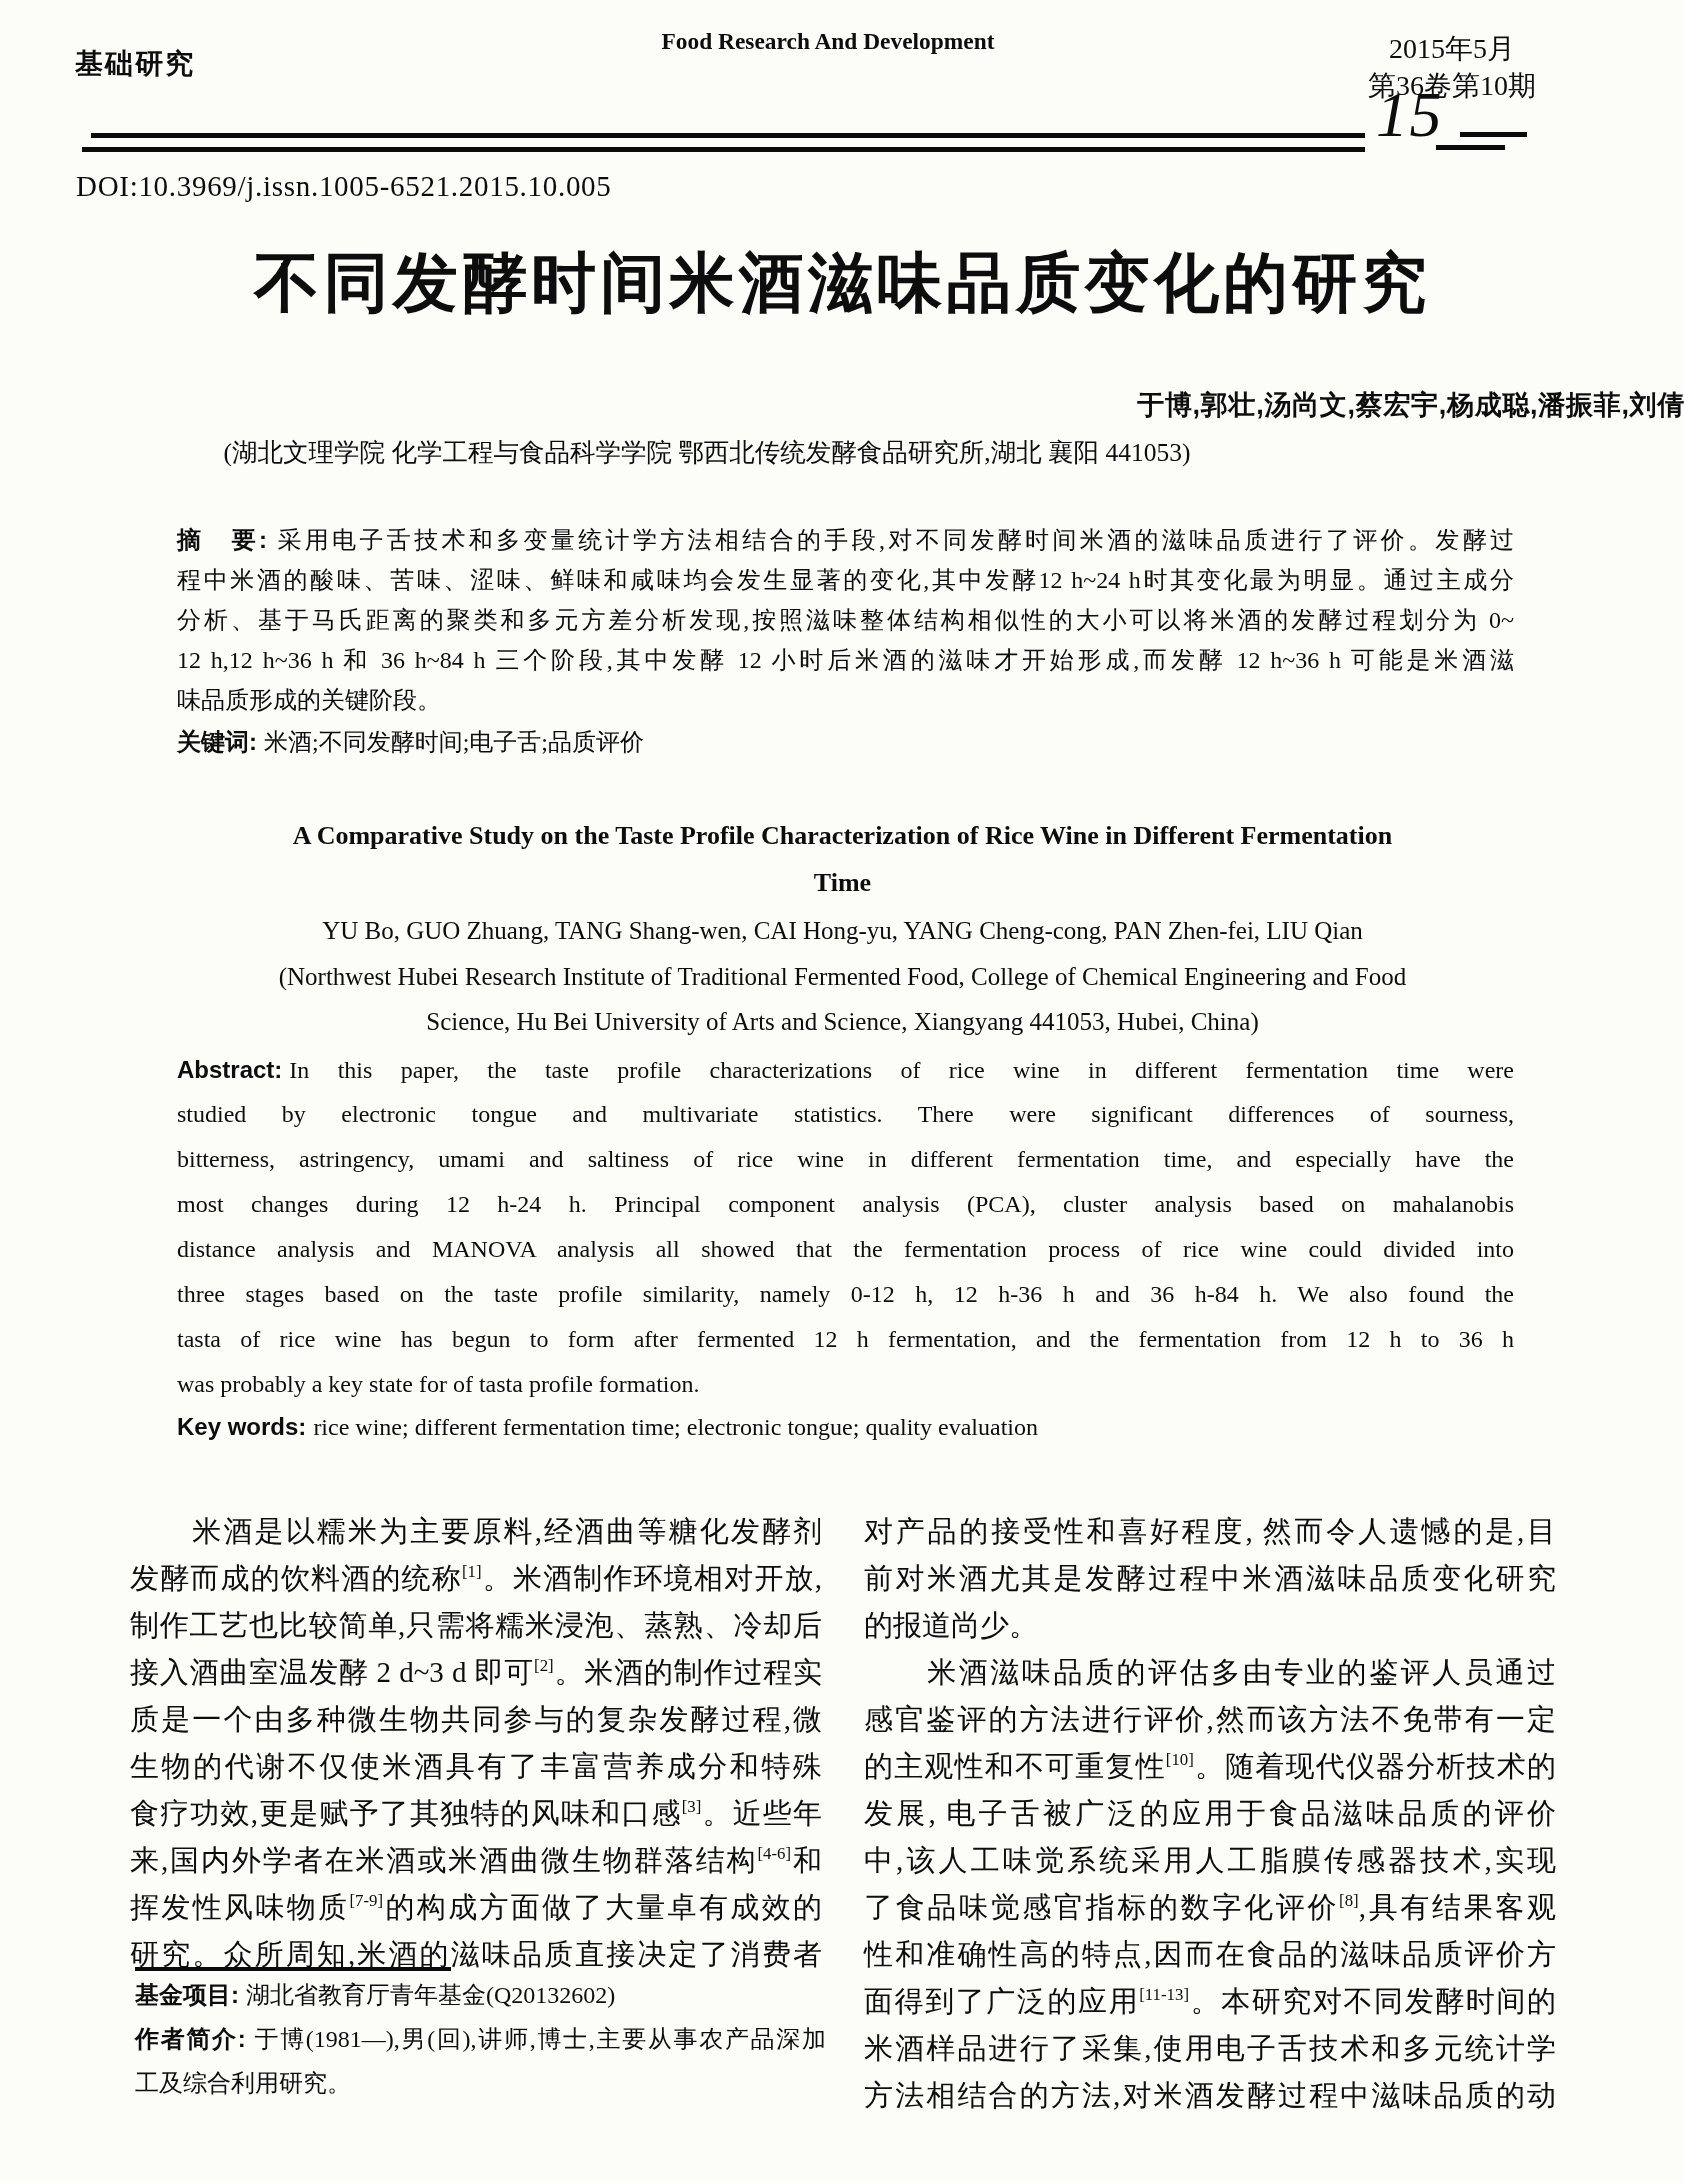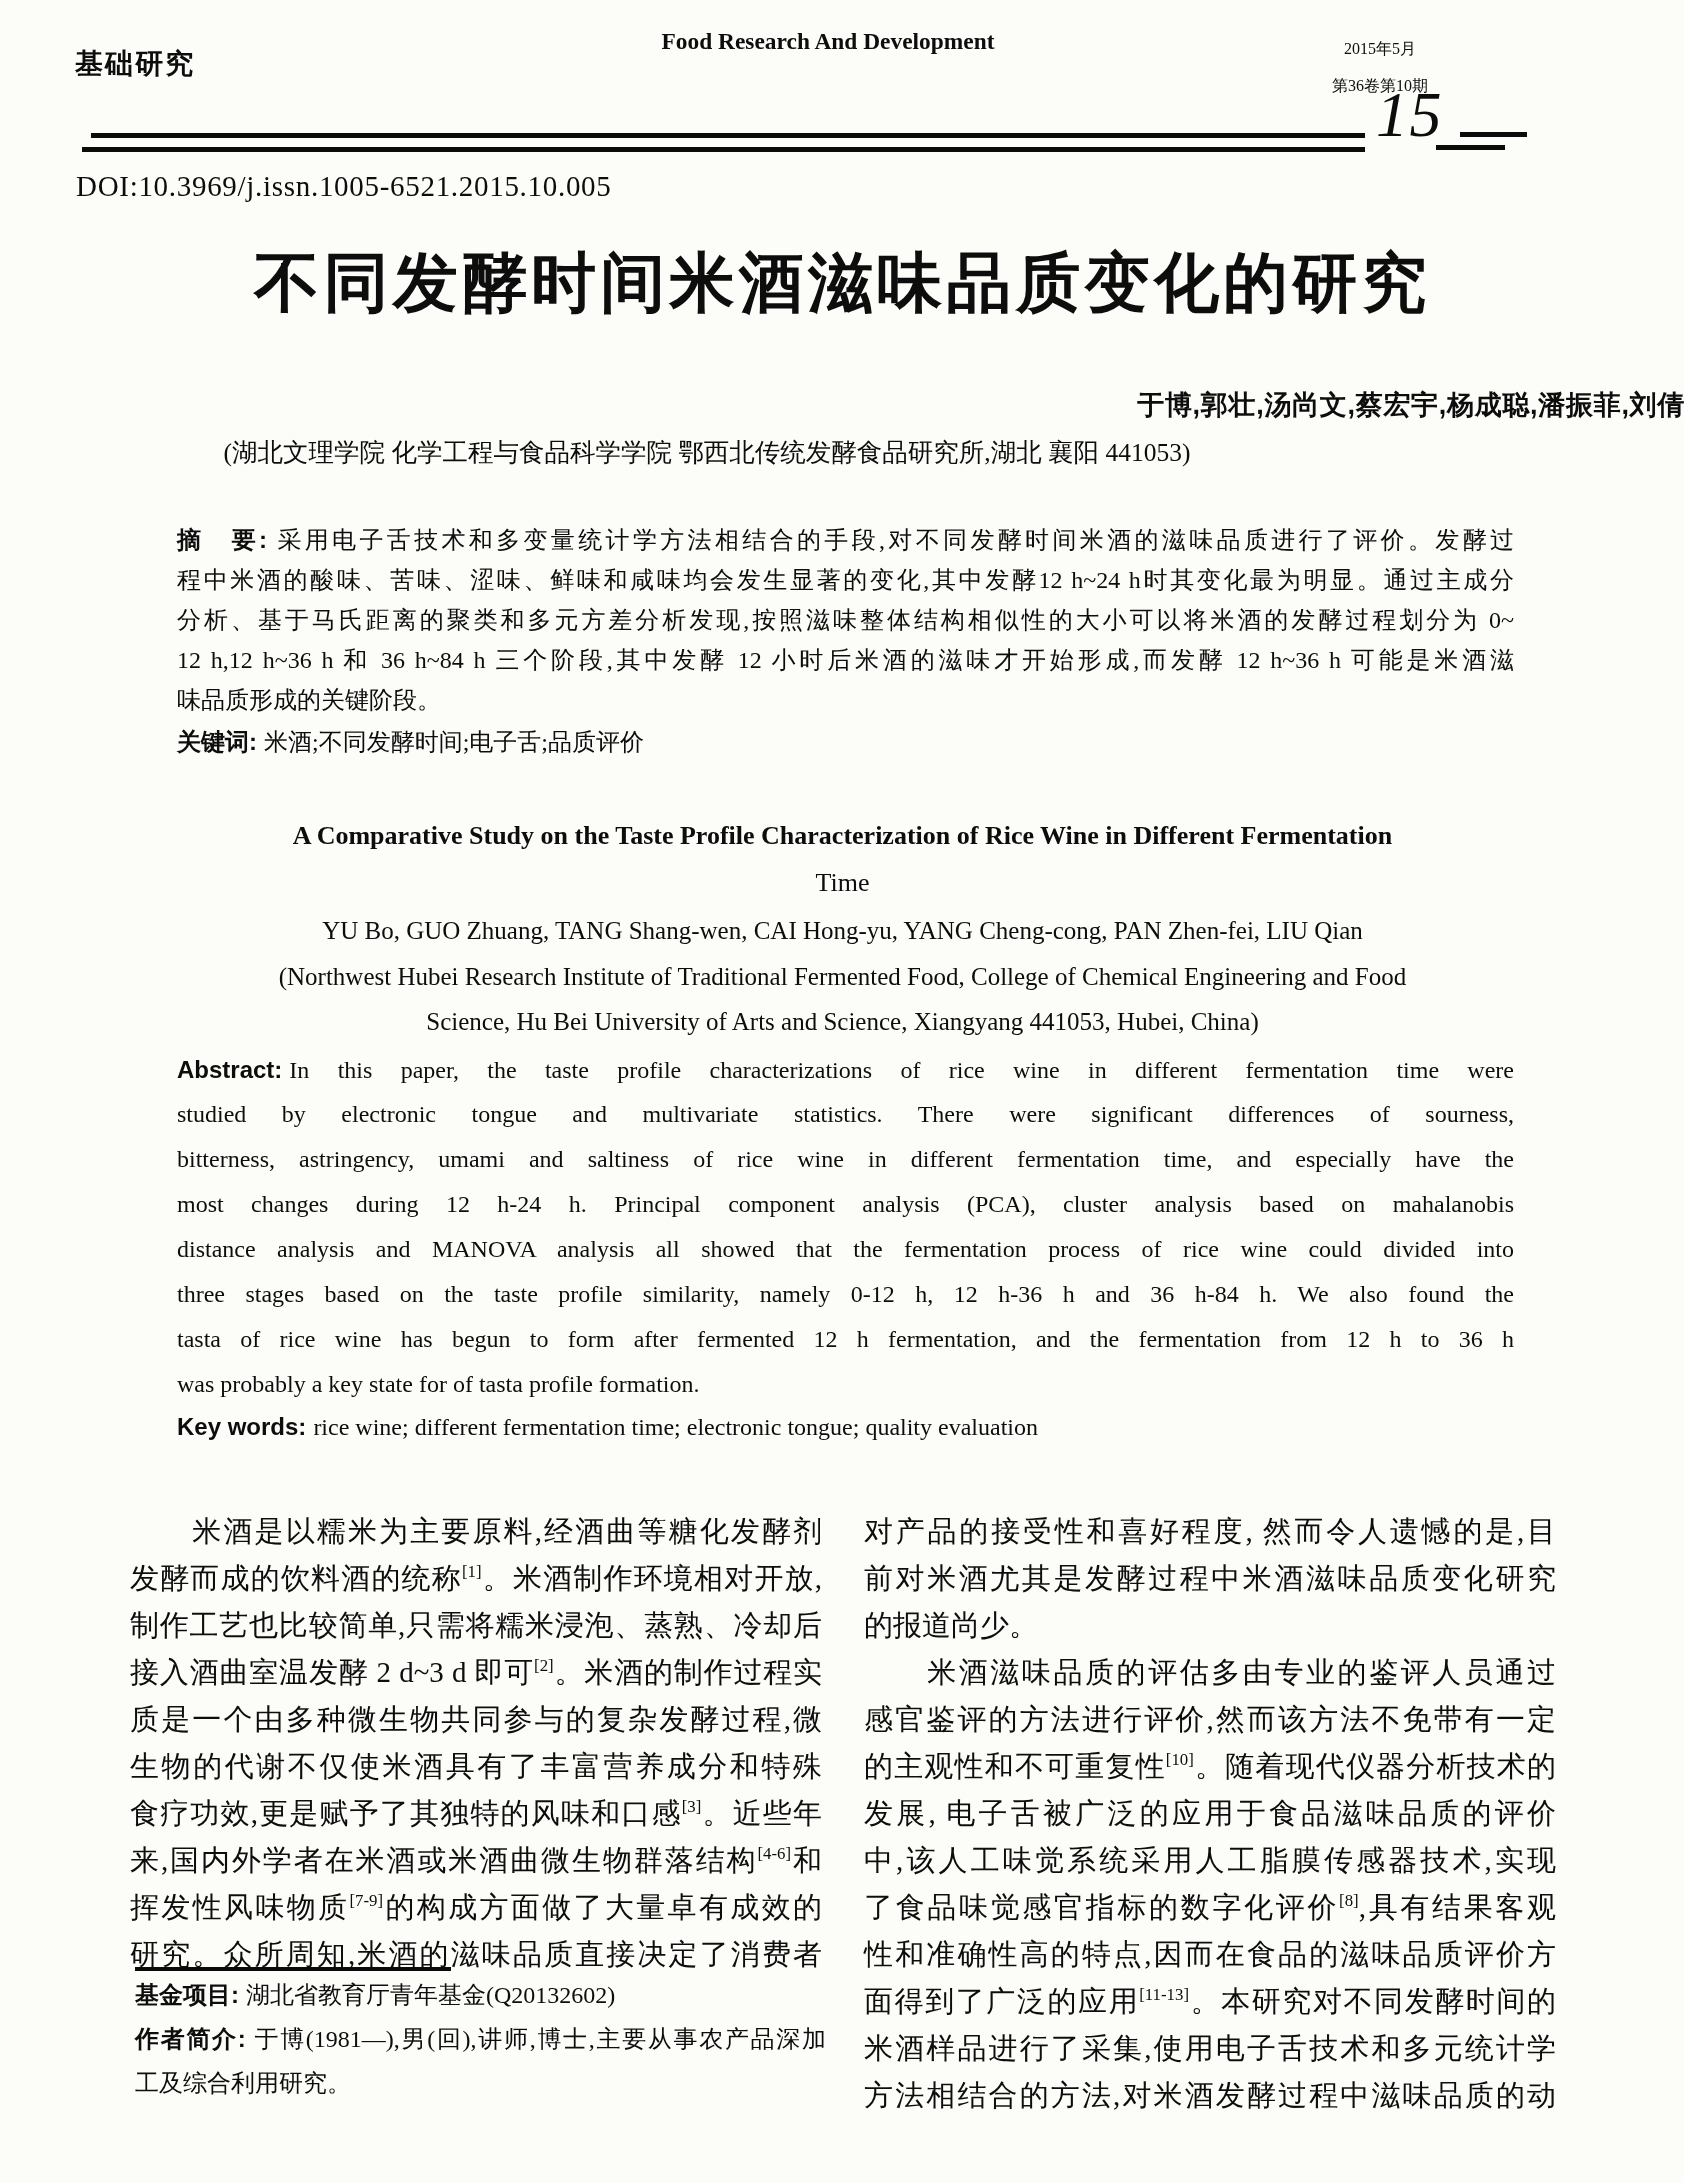--- a/index.html
+++ b/index.html
@@ -10,41 +10,41 @@
   }
   .abs  { position:absolute; }
 
   
   .hdr-section { left:75px; top:45px; font-size:28px; font-weight:bold;
                  font-family:"Liberation Sans",sans-serif; letter-spacing:2.1px; }
   .hdr-center  { left:453px; top:22.7px; width:750px; text-align:center; }
   .hdr-center .cn { font-size:32px; font-weight:bold; letter-spacing:3.5px;
                     font-family:"Liberation Sans",sans-serif; }
   .hdr-center .en { margin-top:5.7px; font-size:23.4px; font-weight:bold; }
-  .hdr-right  { left:1228px; top:30px; width:304px; text-align:center;
-                font-size:16px; line-height:37px; }
+  .hdr-right  { left:1300px; top:30px; width:304px; text-align:center;
+                font-size:28px; line-height:37px; }
   .rule { background:#0b0b0b; height:5px; }
   .pageno { left:1376px; top:78px; font-size:64px; font-style:italic;
             letter-spacing:1.4px; }
   .doi { left:76px; top:170px; font-size:29px; font-weight:normal; letter-spacing:0.7px; }
 
   
   .title-cn   { left:0; top:239px; width:1685px; text-align:center;
                 font-size:65px; font-weight:bold; letter-spacing:4.2px; }
   .authors-cn { left:0; top:387px; width:1685px; text-align:right; font-size:27px;
                 font-weight:bold; font-family:"Liberation Sans",sans-serif; letter-spacing:0.7px; }
   .affil-cn   { left:0; top:435px; width:1414px; text-align:center; font-size:25.5px; }
 
   
   .absblock { left:177px; width:1337px; }
   .cnabs  { top:524px;  font-size:24px; }
   .cnabs .line { height:40px; }
   .kwcn   { top:726px; left:177px; width:1337px; font-size:24px; }
   .enttl1 { left:0; top:821px; width:1685px; text-align:center; font-size:26px; font-weight:bold; }
-  .enttl2 { left:0; top:868px; width:1685px; text-align:center; font-size:26px; font-weight:normal; }
+  .enttl2 { left:0; top:868px; width:1685px; text-align:center; font-size:26px; font-weight:bold; }
   .enauth { left:0; top:917px; width:1685px; text-align:center; font-size:25px; }
   .enaff1 { left:0; top:963px; width:1685px; text-align:center; font-size:25px; }
   .enaff2 { left:0; top:1008px; width:1685px; text-align:center; font-size:25px; }
   .enabs  { top:1056px; font-size:24px; }
   .enabs .line { height:45px; }
   .kwen   { top:1413px; left:177px; width:1337px; font-size:24px; }
 
   
   .col { font-size:29px; }
   .col-left  { left:130px;  top:1512px; width:692px; }

